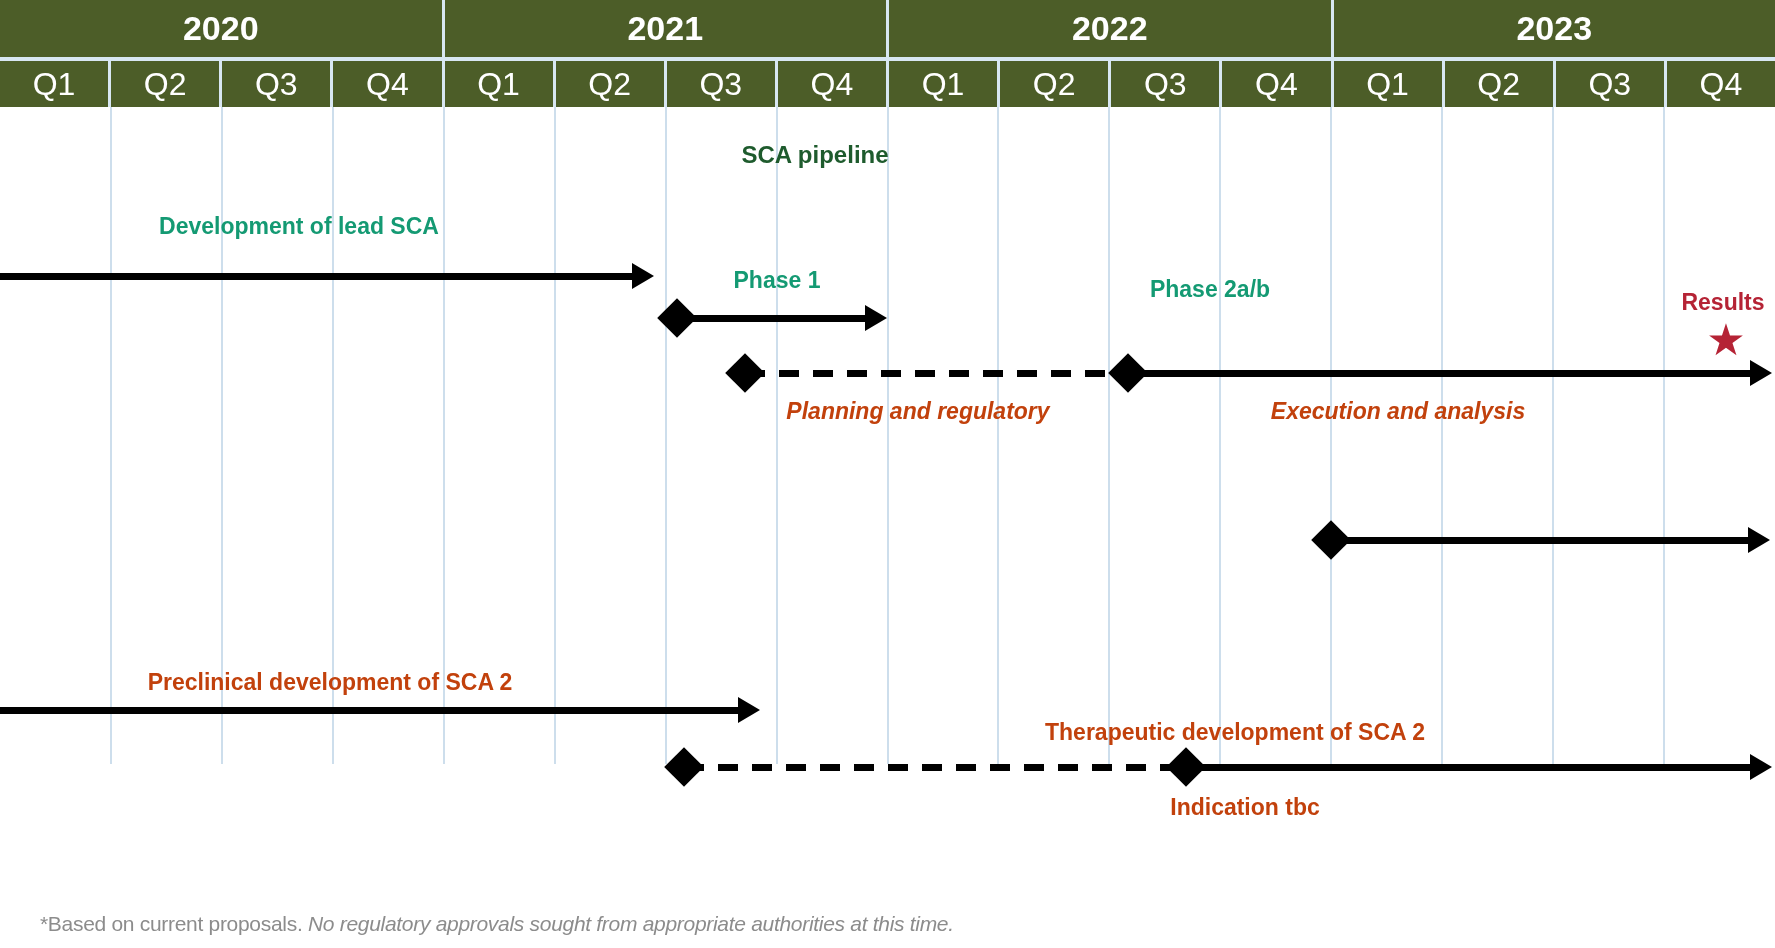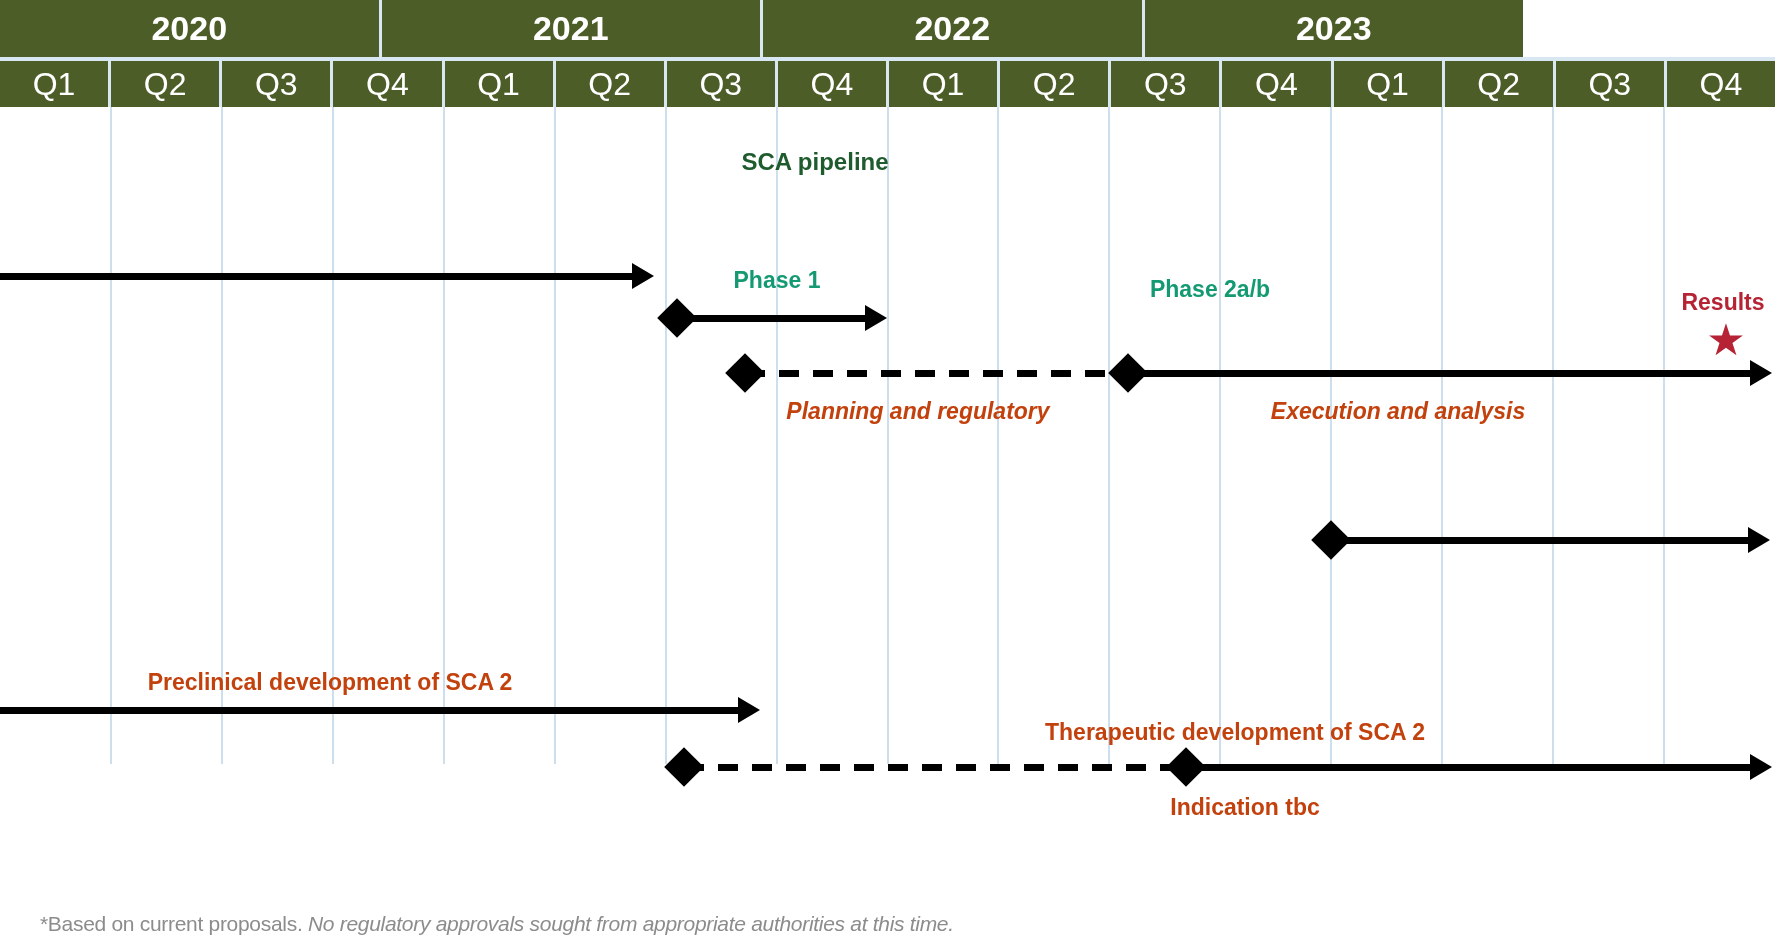--- a/index.html
+++ b/index.html
@@ -1,37 +1,37 @@
 <!DOCTYPE html>
 <html style="--green: #4C5D28; --band: #D8E7F2; --grid: #CDDEEC; --teal: #149A73; --dkgreen: #1E5B2D; --red: #B52335; --orange: #E8A23B; --gray: #8C8C8C;"><head>
 <meta charset="utf-8">
 <style>
   html,body{margin:0;padding:0;background:#fff;}
   .canvas{
     position:relative;width:1775px;height:948px;background:#fff;overflow:hidden;
     font-family:"Liberation Sans", sans-serif;
   }
   
-  .year-row{position:absolute;left:0;top:0;width:1523px;height:57px;display:flex;column-gap:3px;background:var(--band,#D8E7F2);}
+  .year-row{position:absolute;left:0;top:0;width:1775px;height:57px;display:flex;column-gap:3px;background:var(--band,#D8E7F2);}
   .year-cell{flex:1;background:var(--green,#4C5D28);color:#fff;font-size:34px;font-weight:bold;text-align:center;line-height:57px;}
   .band{position:absolute;left:0;top:57px;width:1775px;height:4px;background:var(--band,#D8E7F2);}
   .quarter-row{position:absolute;left:0;top:61px;width:1775px;height:46px;display:flex;column-gap:3px;background:var(--band,#D8E7F2);}
   .q-cell{flex:1;background:var(--green,#4C5D28);color:#fff;font-size:32px;font-weight:400;text-align:center;line-height:46px;}
   
   .gridline{position:absolute;top:107px;height:657px;width:2px;background:var(--grid,#CDDEEC);}
   
   .hline{position:absolute;height:7px;background:#000;}
   .dline{position:absolute;height:7px;background:repeating-linear-gradient(90deg,#000 0 20px,transparent 20px 34px);}
   .ahead{position:absolute;width:0;height:0;border-top:13px solid transparent;border-bottom:13px solid transparent;border-left:22px solid #000;}
   .diamond{position:absolute;width:28px;height:28px;background:#000;transform:rotate(45deg);}
   .star{position:absolute;font-family:"DejaVu Sans",sans-serif;font-size:44px;line-height:44px;color:var(--red,#B52335);text-align:center;}
   
   .lbl{position:absolute;font-size:23px;font-weight:bold;text-align:center;white-space:nowrap;}
   .teal{color:var(--teal,#149A73);}
-  .dkgreen{color:var(--dkgreen,#1E5B2D);margin-top:7px;}
+  .dkgreen{color:var(--dkgreen,#1E5B2D);}
   .red{color:var(--red,#B52335);}
   .orange{color:var(--orange,#E8A23B);}
   .blk{color:#c2410c;}
   .ital{font-style:italic;}
   .title{font-size:24px;}
   .two-line span{display:block;line-height:31px;}
   .footer{position:absolute;left:40px;top:912px;font-size:21px;color:var(--gray,#8C8C8C);letter-spacing:-0.3px;white-space:nowrap;}
 </style>
 </head>
 <body>
@@ -77,20 +77,21 @@
       <div class="gridline" style="left: 1108.4px;"></div>
       <div class="gridline" style="left: 1219.34px;"></div>
       <div class="gridline" style="left: 1330.28px;"></div>
       <div class="gridline" style="left: 1441.22px;"></div>
       <div class="gridline" style="left: 1552.16px;"></div>
       <div class="gridline" style="left: 1663.1px;"></div>
     </div>
 
   <div class="lbl title dkgreen" style="left:615px;top:141px;width:400px;">SCA pipeline</div>
 
+  <div class="lbl teal" style="left:99px;top:213px;width:400px;">Development of lead SCA</div>
   <div class="hline" style="left:0;top:273px;width:632px;"></div>
   <div class="ahead" style="left:632px;top:263px;"></div>
 
   <div class="lbl teal" style="left:677px;top:267px;width:200px;">Phase 1</div>
   <div class="diamond" style="left:663px;top:304px;"></div>
   <div class="hline" style="left:677px;top:315px;width:188px;"></div>
   <div class="ahead" style="left:865px;top:305px;"></div>
 
   <div class="lbl teal two-line" style="left:1010px;top:274px;width:400px;">
     <span>Phase 2a/b</span>

